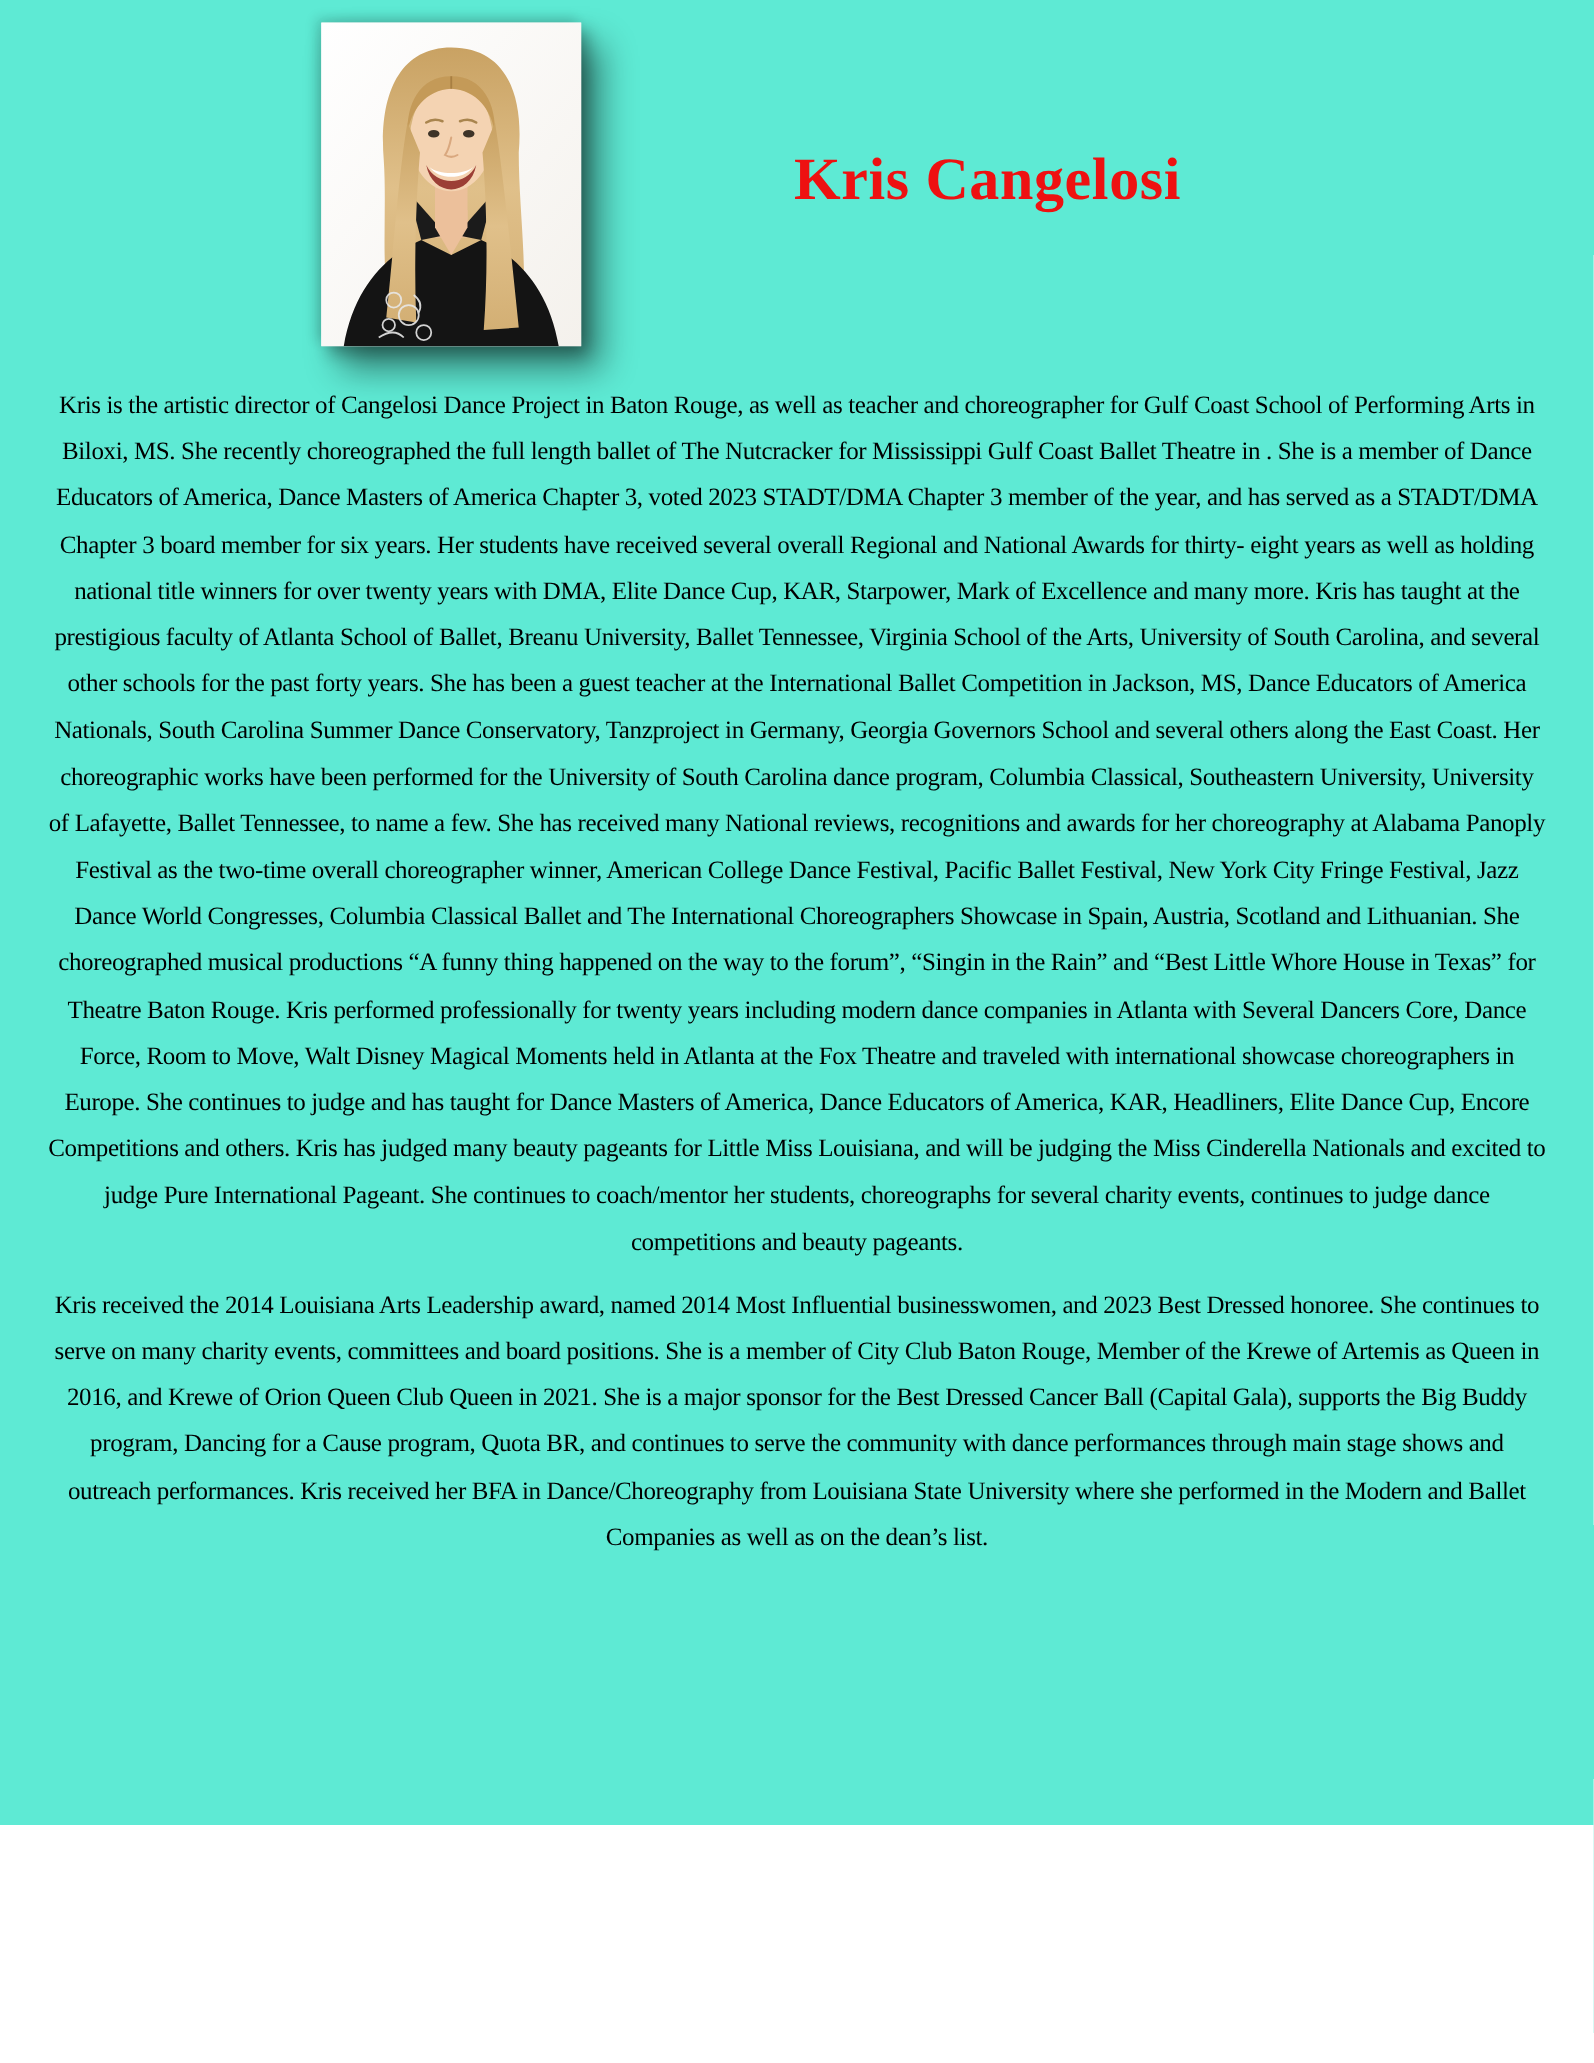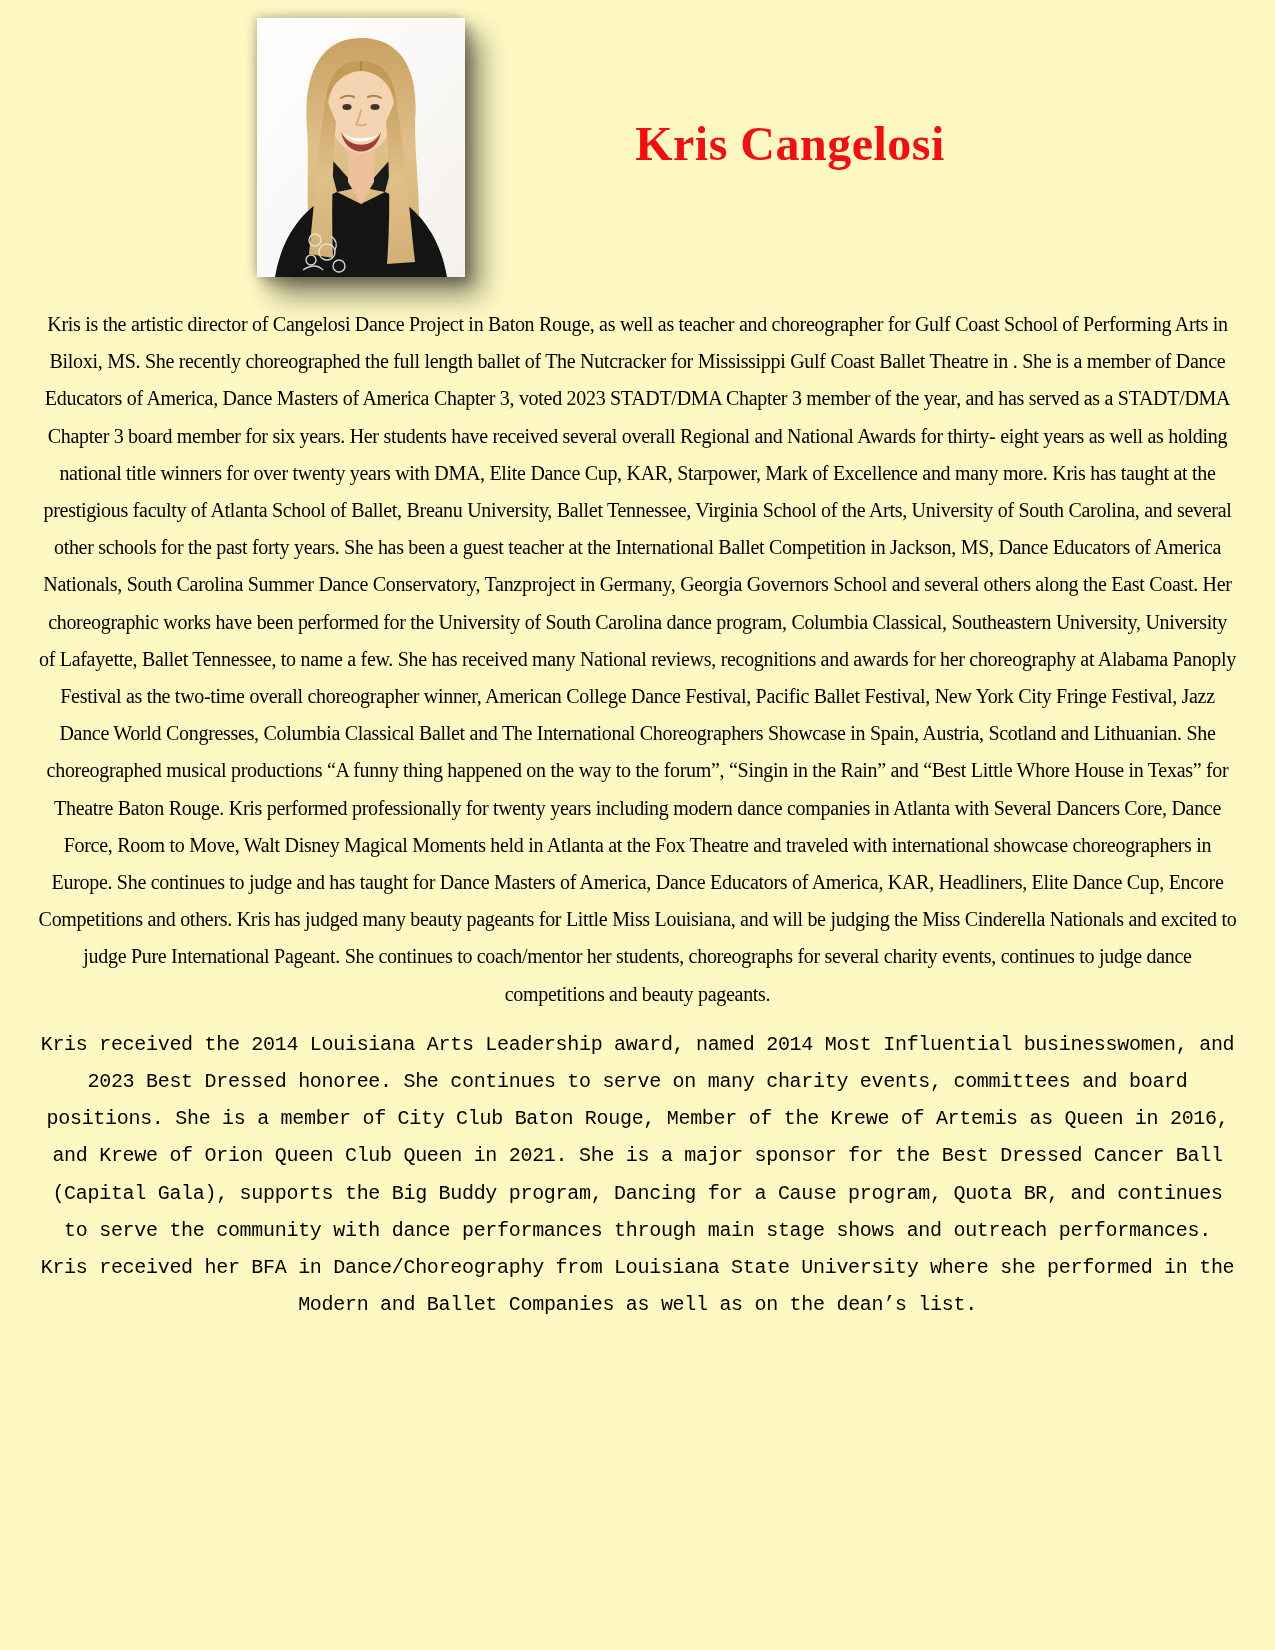--- a/index.html
+++ b/index.html
@@ -1,20 +1,20 @@
 <!DOCTYPE html>
 <html><head>
 <meta charset="utf-8">
 <style>
   html, body { margin:0; padding:0; background:#ffffff; }
   .page {
     position:relative;
-    width:1275px; height:1650px;
+    width:1275px; height:1460px;
     margin:0 auto;
-    background:#fef9c3;
+    background:#5eead4;
     font-family:"Liberation Serif","DejaVu Serif",serif;
     color:#000000;
     overflow:hidden;
   }
   .photo-frame {
     position:absolute; left:257px; top:18px;
     width:208px; height:259px;
     background:#fdfcfa;
     box-shadow:
       16px 18px 26px rgba(0,0,0,0.45),
@@ -33,21 +33,21 @@
     white-space:nowrap;
   }
   .bio {
     position:absolute; top:306px; left:38px; width:1199px;
     text-align:center;
     font-size:20px;
     line-height:37.2px;
     letter-spacing:-0.3px;
   }
   .bio p { margin:0 0 13px 0; }
-  .bio p:last-child { margin-bottom:12px;font-family:Liberation Mono, monospace; }
+  .bio p:last-child { margin-bottom:12px; }
 </style>
 </head>
 <body>
 
 <div class="page">
 
   <div class="photo-frame">
 
     <svg viewBox="0 0 208 259" xmlns="http://www.w3.org/2000/svg" aria-hidden="true">
       <defs>

